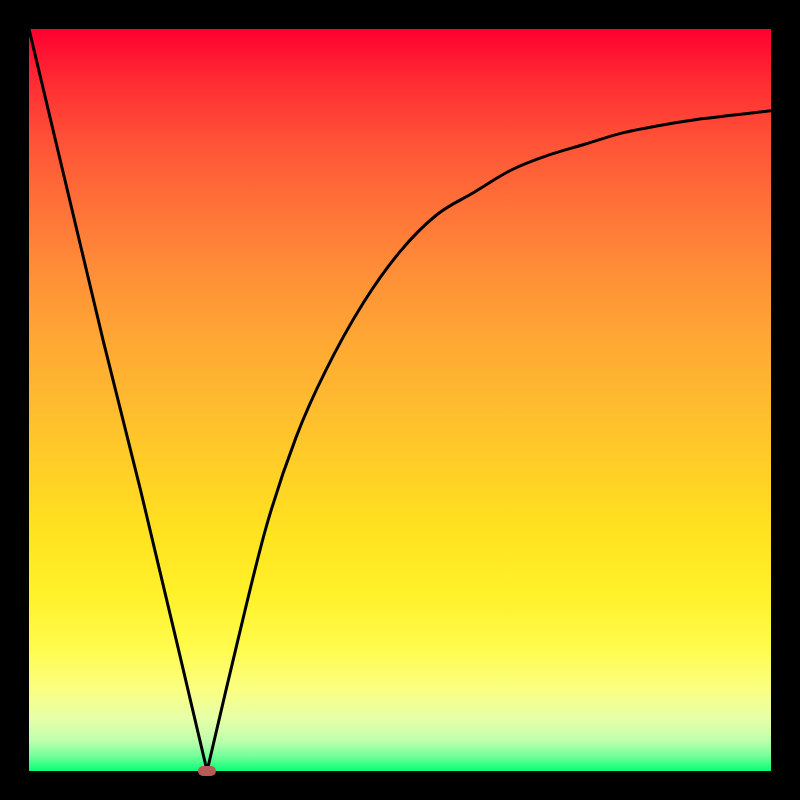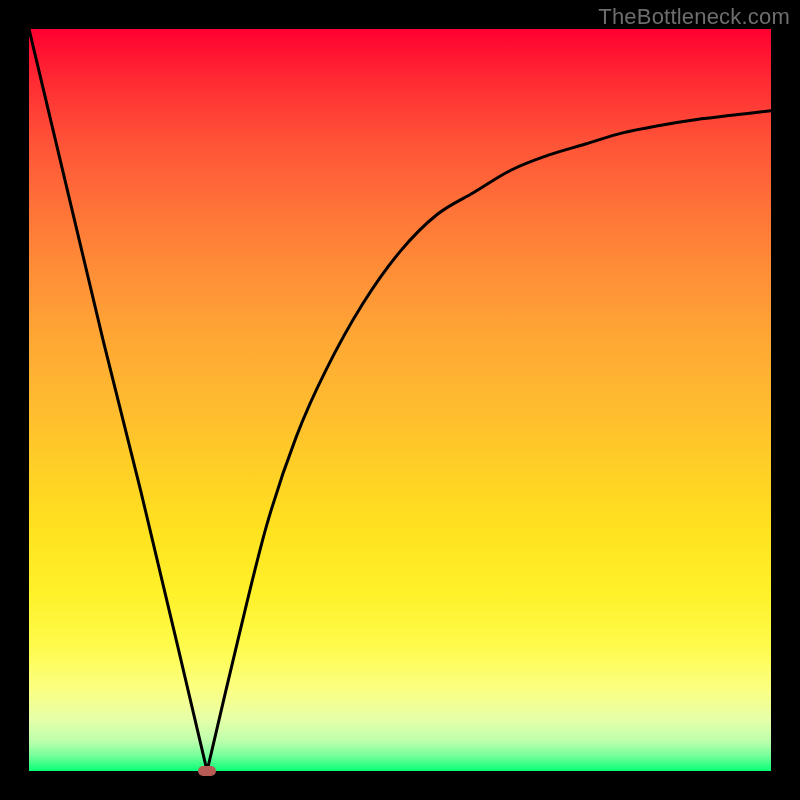--- a/index.html
+++ b/index.html
@@ -70,14 +70,13 @@
 </head>
 <body>
 
 <div class="frame">
   <div class="plot">
     <svg class="curve" viewBox="0 0 742 742" preserveAspectRatio="none">
       <path d="M 0.00 0.00 L 37.10 155.82 L 74.20 311.64 L 111.30 460.04 L 148.40 615.86 L 178.08 742.00 C 183.03 720.98, 197.87 656.67, 207.76 615.86 C 217.65 575.05, 227.55 531.77, 237.44 497.14 C 247.33 462.51, 257.23 434.07, 267.12 408.10 C 277.01 382.13, 285.67 363.58, 296.80 341.32 C 307.93 319.06, 321.53 294.33, 333.90 274.54 C 346.27 254.75, 358.63 237.44, 371.00 222.60 C 383.37 207.76, 395.73 195.39, 408.10 185.50 C 420.47 175.61, 432.83 170.66, 445.20 163.24 C 457.57 155.82, 469.93 147.16, 482.30 140.98 C 494.67 134.80, 507.03 130.47, 519.40 126.14 C 531.77 121.81, 544.13 118.72, 556.50 115.01 C 568.87 111.30, 581.23 106.97, 593.60 103.88 C 605.97 100.79, 618.33 98.69, 630.70 96.46 C 643.07 94.23, 655.43 92.26, 667.80 90.52 C 680.17 88.79, 692.53 87.56, 704.90 86.07 C 717.27 84.59, 735.82 82.36, 742.00 81.62" fill="none" stroke="#000" stroke-width="3" stroke-linecap="round" stroke-linejoin="round"></path>
     </svg>
     <div class="marker" style="left: 178.08px; top: 742px; background: rgb(182, 90, 86);"></div>
   </div>
-  <div class="attribution">TheBottleneck.com</div>
 </div>
 
 </body></html>

